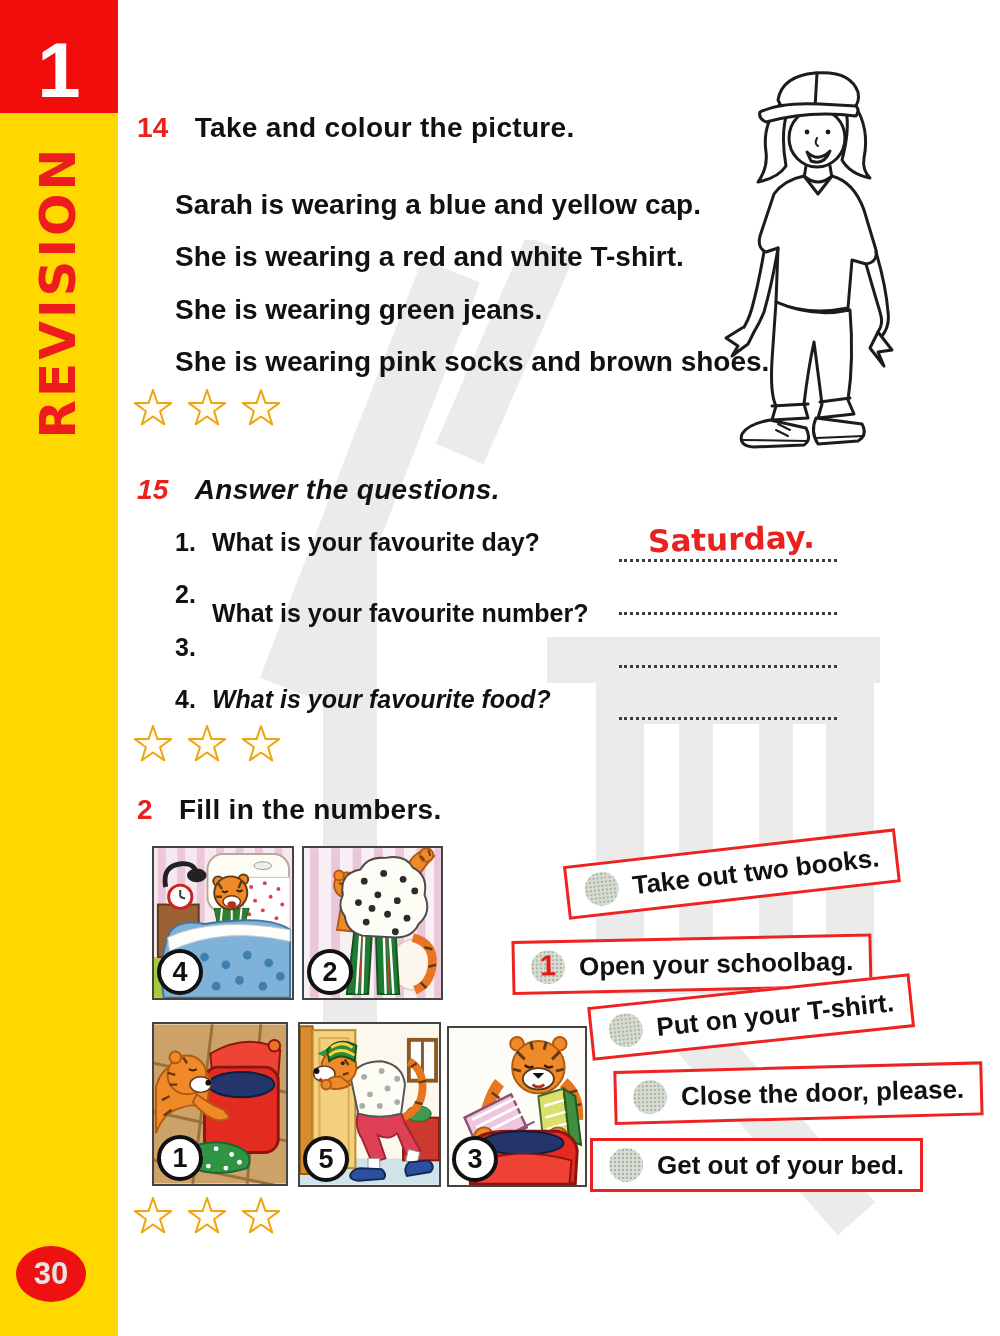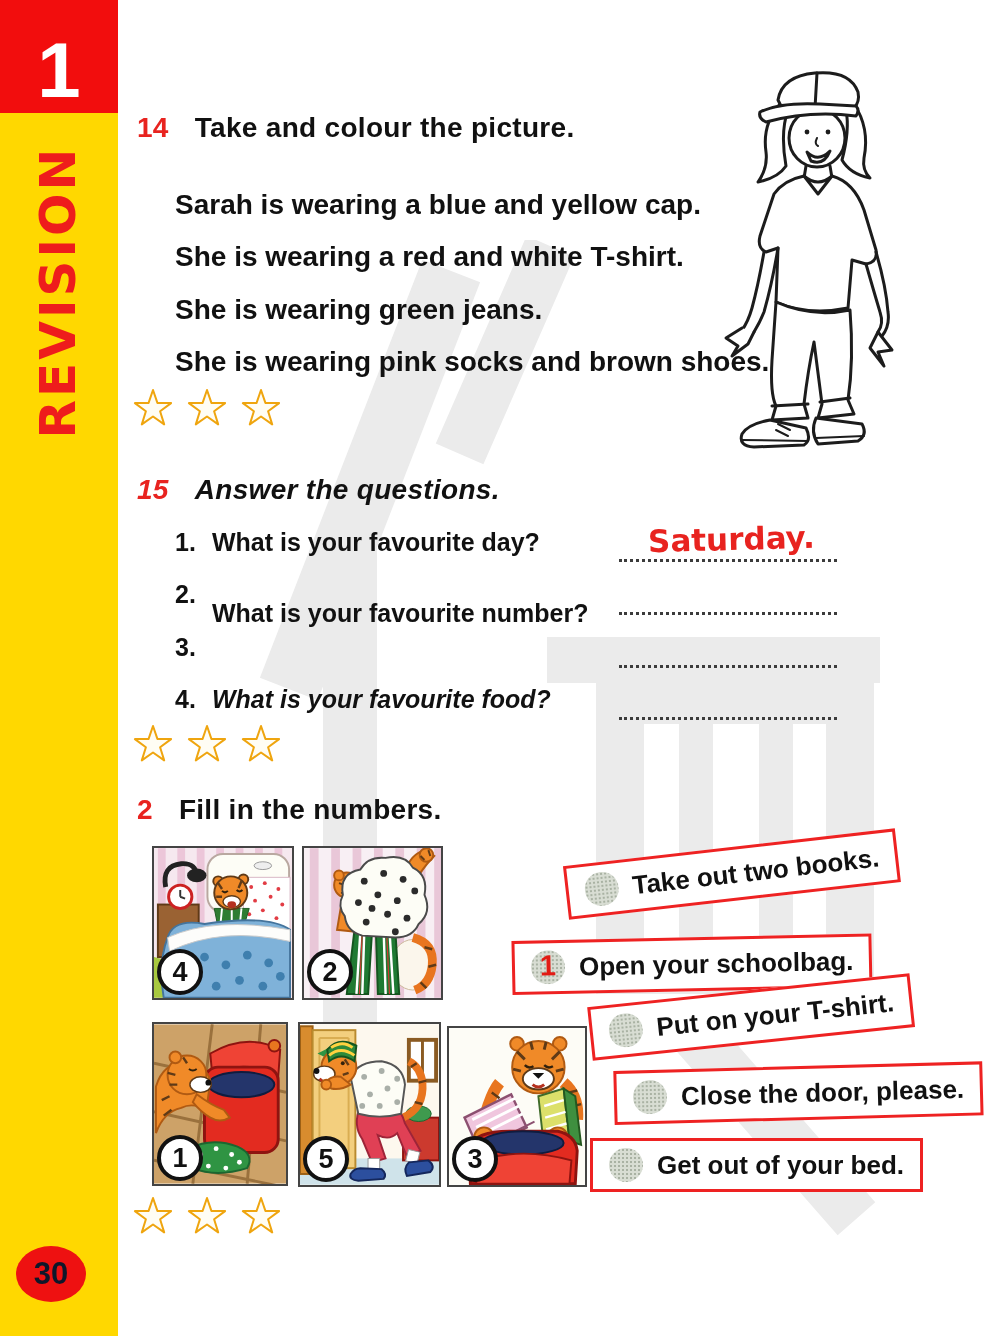--- a/index.html
+++ b/index.html
@@ -9,21 +9,21 @@
 
   
   .unit-box{left:0;top:0;width:118px;height:113px;background:#f20d0d;color:#fff;
             display:flex;align-items:flex-end;justify-content:center;
             font-size:78px;font-weight:bold;line-height:0.95;padding-bottom:6px;box-sizing:border-box;}
   .side-strip{left:0;top:113px;width:118px;height:1223px;background:#ffd800;}
   .revision{left:-91px;top:262px;width:300px;height:60px;text-align:center;
             transform:rotate(-90deg);font-size:50px;font-weight:800;letter-spacing:3px;
             color:#ee1c1c;font-family:"DejaVu Sans",sans-serif;}
   .page-badge{left:16px;top:1246px;width:70px;height:56px;background:#ee1111;border-radius:50%;
-              color:#0f172a;font-weight:bold;font-size:31px;display:flex;align-items:center;justify-content:center;}
+              color:#e5e5e5;font-weight:bold;font-size:31px;display:flex;align-items:center;justify-content:center;}
 
   
   .ex-header{font-size:28px;font-weight:bold;letter-spacing:0.3px;white-space:nowrap;}
   .ex-header .num{color:#e8231f;margin-right:26px;}
 
   .sentence{left:175px;font-size:28px;font-weight:bold;white-space:nowrap;}
 
   
   .q-num{font-size:25px;font-weight:bold;}
   .q-text{font-size:25px;font-weight:bold;white-space:nowrap;}

